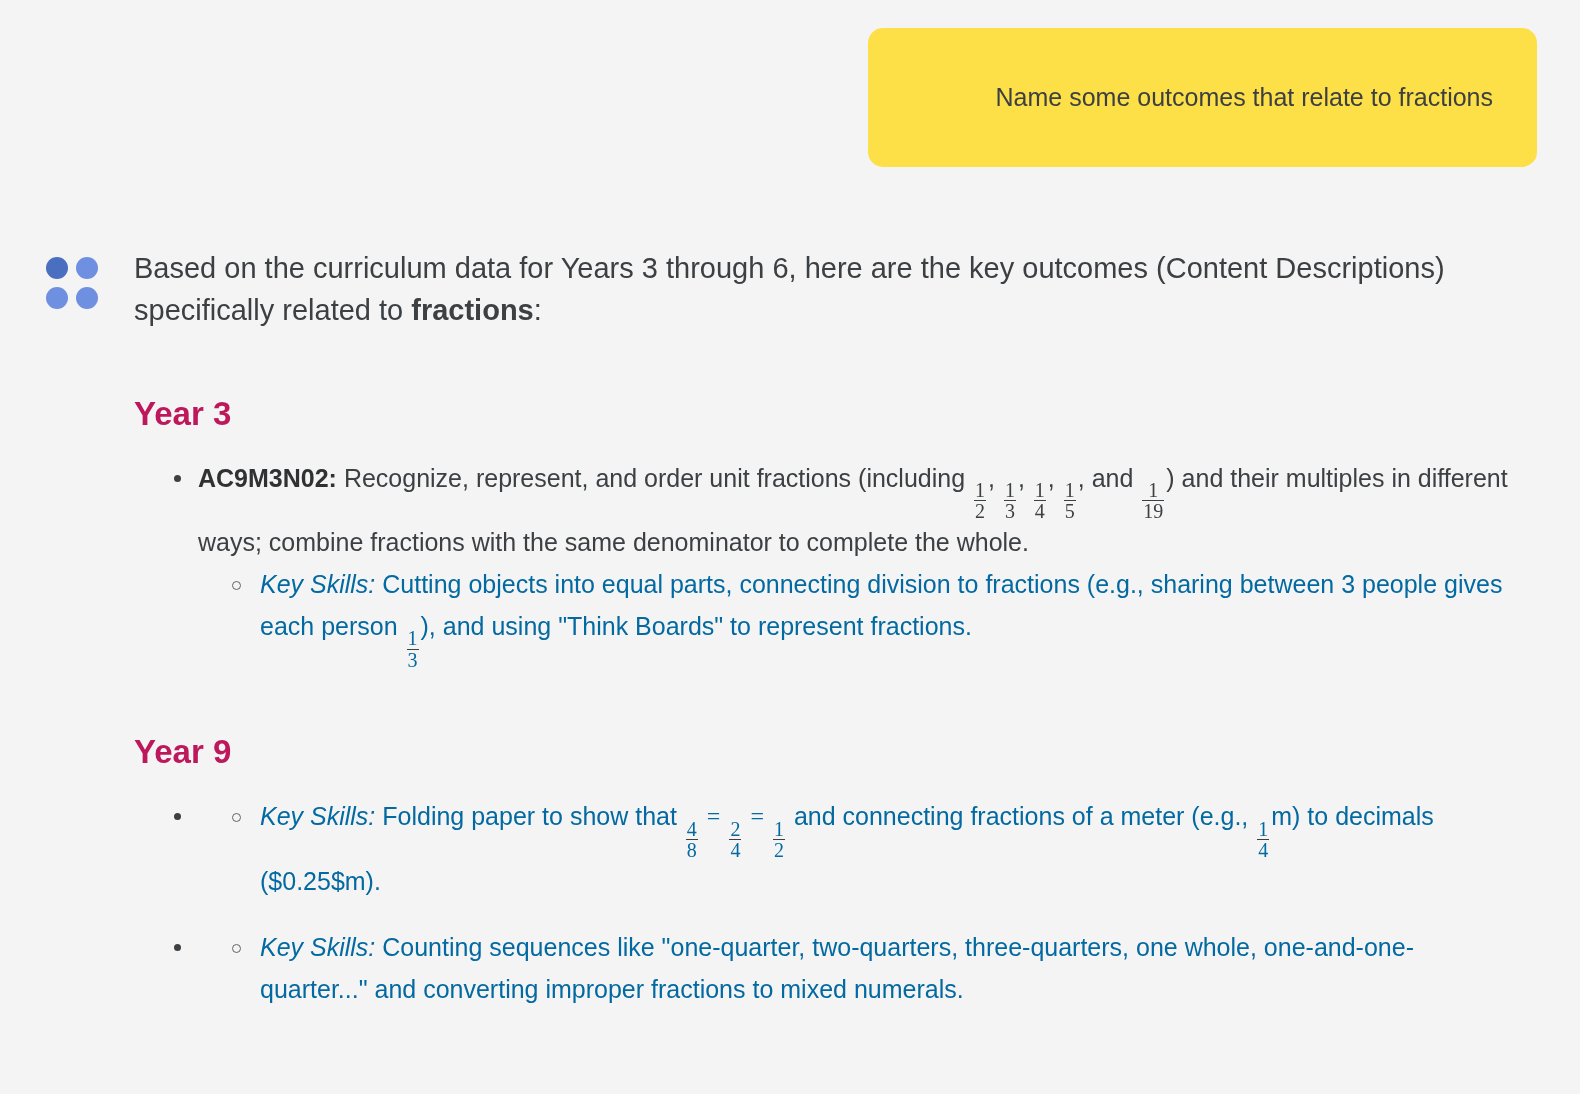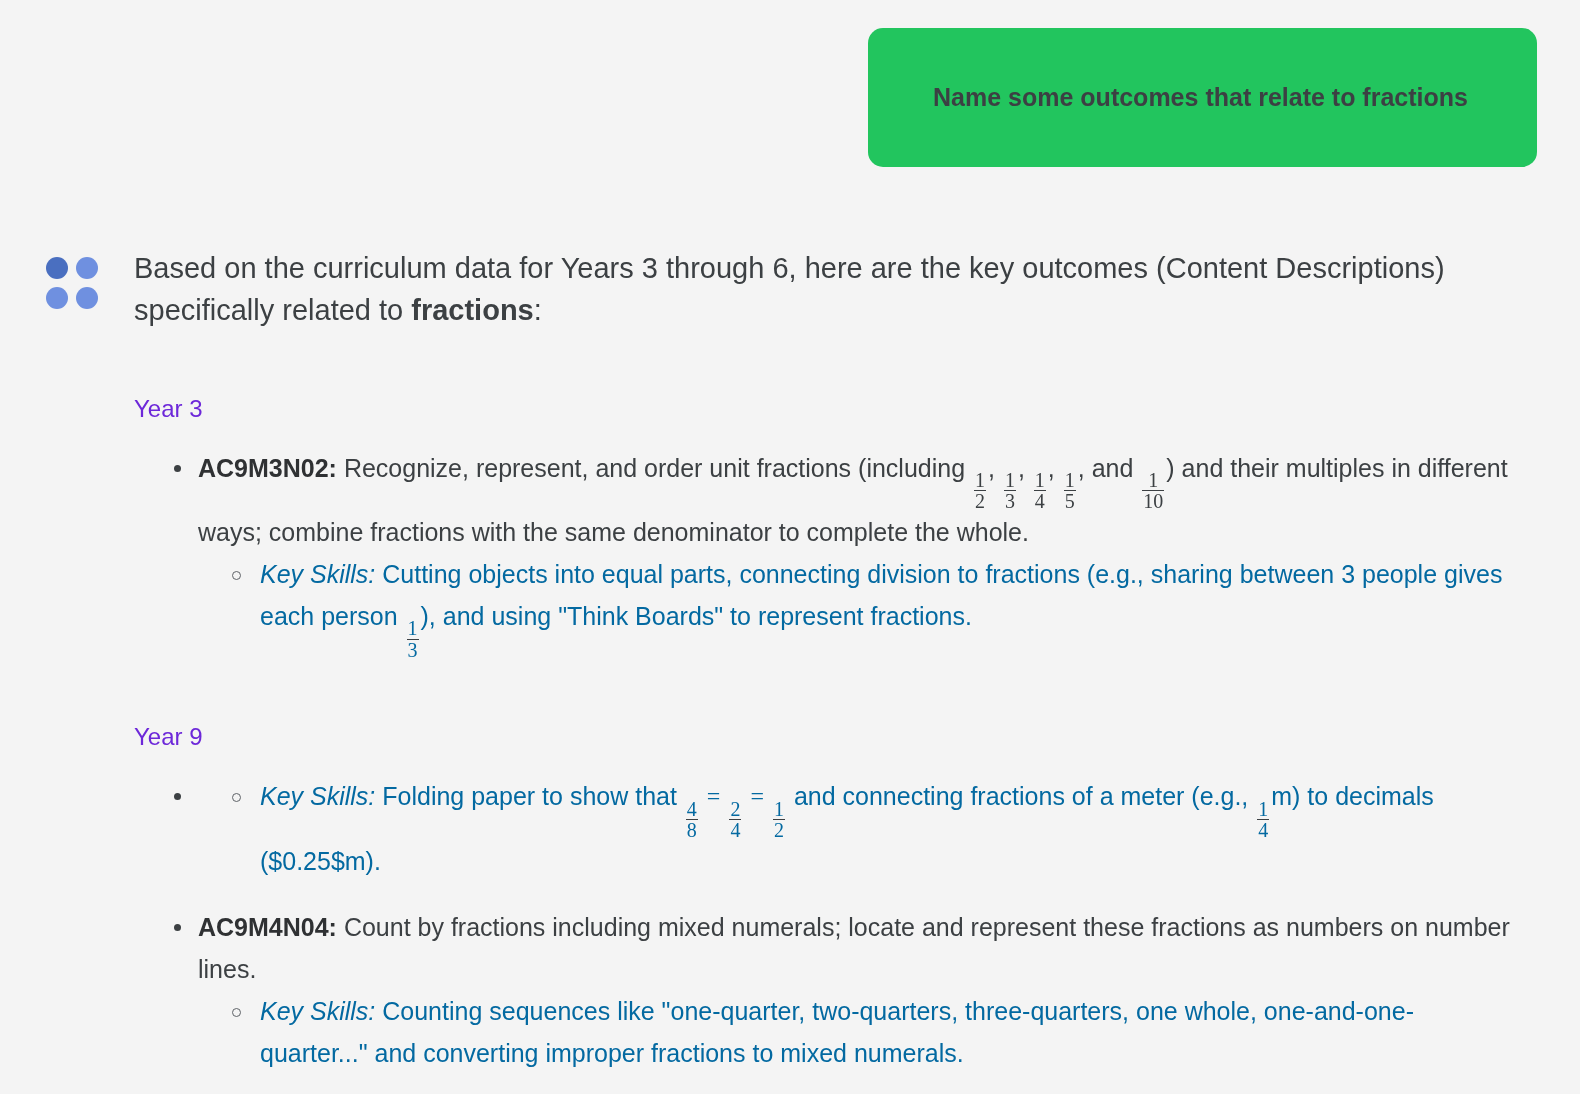--- a/index.html
+++ b/index.html
@@ -8,25 +8,25 @@
     width: 1580px; height: 1094px;
     background: #f4f4f4;
     font-family: "Liberation Sans", sans-serif;
     overflow: hidden;
   }
   .page { position: relative; width: 1580px; height: 1094px; background: #f4f4f4; }
 
   
   .user-row { display: flex; justify-content: flex-end; padding: 28px 43px 0 0; }
   .user-bubble {
-    background: #22c55e;
+    background: #fde047;
     border-radius: 15px;
     min-width: 669px;
     padding: 53px 44px 53px 40px;
-    display: flex; align-items: center; justify-content: center; font-weight: bold;
+    display: flex; align-items: center; justify-content: flex-end;
   }
   .user-text {
     font-size: 25px;
     line-height: 1.3;
     color: #3c4043;
     white-space: nowrap;
   }
 
   
   .assistant-row { display: flex; padding: 80px 0 0 46px; }
@@ -47,23 +47,23 @@
   .para {
     font-size: 29px;
     line-height: 42px;
     color: #3c4043;
     margin: 0 0 0 0;
     max-width: 1345px;
   }
   .para b { font-weight: 700; }
 
   h3.year {
-    font-size: 24px;
-    font-weight: 400;
-    color: #6d28d9;
+    font-size: 33px;
+    font-weight: 700;
+    color: #be185d;
     margin: 64px 0 0 0;
   }
 
   ul.lvl1 { list-style: none; margin: 12px 0 0 0; padding: 0; }
   ul.lvl1 > li.item { position: relative; padding-left: 64px; margin-top: 24px; }
   ul.lvl1 > li.item::before {
     content: "";
     position: absolute; left: 40px; top: 18px;
     width: 7px; height: 7px; border-radius: 50%;
     background: #3c4043;
@@ -143,21 +143,21 @@
                 <span class="num">1</span>
                 <span class="den">3</span>
               </span><span>, </span><span class="frac">
                 <span class="num">1</span>
                 <span class="den">4</span>
               </span><span>, </span><span class="frac">
                 <span class="num">1</span>
                 <span class="den">5</span>
               </span><span>, and </span><span class="frac">
                 <span class="num">1</span>
-                <span class="den">10</span>
+                <span class="den">19</span>
               </span><span>) and their multiples in different ways; combine fractions with the same denominator to complete the whole.</span></div>
 
           <ul class="lvl2">
             <li class="subitem">
               <div class="sub-text"><span class="ks">Key Skills:</span><span> Cutting objects into equal parts, connecting division to fractions (e.g., sharing between 3 people gives each person </span><span class="frac">
                     <span class="num">1</span>
                     <span class="den">3</span>
                   </span><span>), and using "Think Boards" to represent fractions.</span></div>
             </li>
           </ul>
@@ -183,21 +183,20 @@
                     <span class="den">2</span>
                   </span><span> and connecting fractions of a meter (e.g., </span><span class="frac">
                     <span class="num">1</span>
                     <span class="den">4</span>
                   </span><span>m) to decimals ($0.25$m).</span></div>
             </li>
           </ul>
         </li>
 
         <li class="item">
-          <div class="item-text"><span class="code">AC9M4N04:</span><span> Count by fractions including mixed numerals; locate and represent these fractions as numbers on number lines.</span></div>
 
           <ul class="lvl2">
             <li class="subitem">
               <div class="sub-text"><span class="ks">Key Skills:</span><span> Counting sequences like "one-quarter, two-quarters, three-quarters, one whole, one-and-one-quarter..." and converting improper fractions to mixed numerals.</span></div>
             </li>
           </ul>
         </li>
 
       </ul>
 

